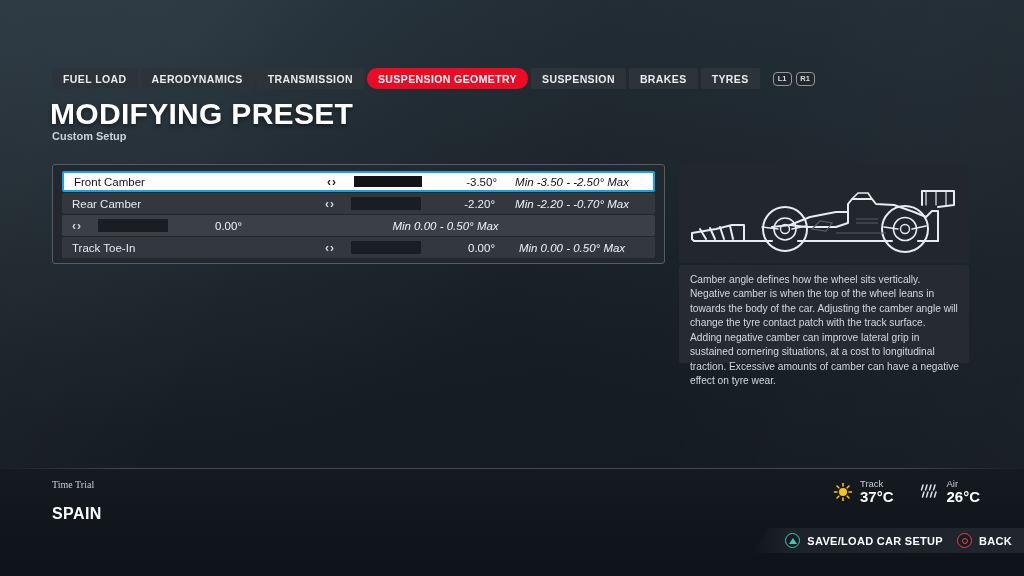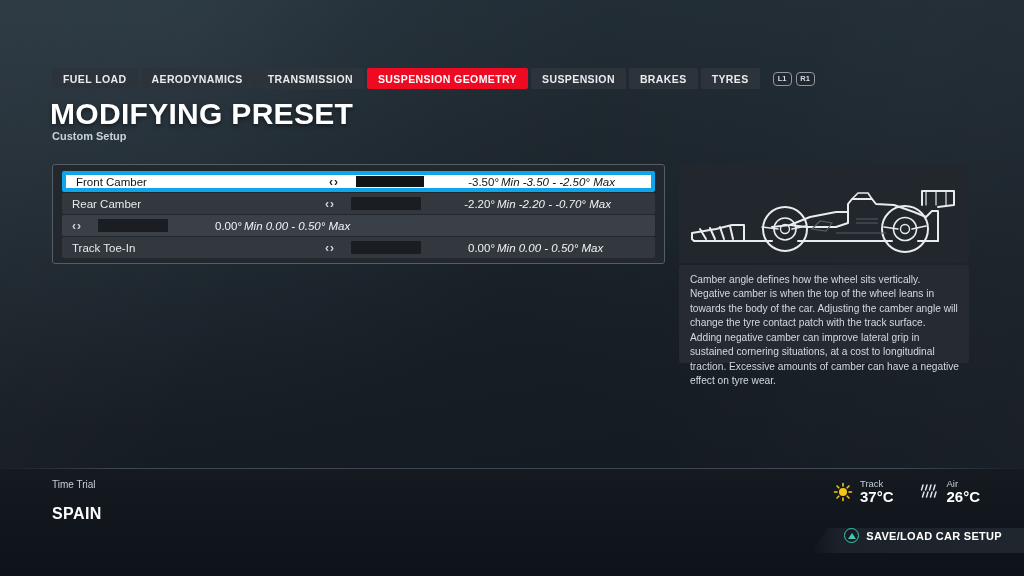--- a/index.html
+++ b/index.html
@@ -31,21 +31,21 @@
   }
   .tab {
     height:21px; padding:0 11px;
     display:flex; align-items:center; justify-content:center;
     background:#2d333b;
     color:#e9ecef;
     font-size:10.5px; font-weight:bold; letter-spacing:0.4px;
     white-space:nowrap;
     border-radius:2px;
   }
-  .tab.active { background:#ee0a22; color:#fff; }
+  .tab.active { background:#ee0a22; color:#fff;border-radius:10px; }
   .bumpers { display:flex; gap:4px; margin-left:10px; }
   .bumper {
     width:19px; height:14px;
     border:1px solid #8e99a4;
     border-radius:4px;
     display:flex; align-items:center; justify-content:center;
     font-size:7.5px; font-weight:bold; color:#d6dde4;
     background:#22272e;
   }
 
@@ -75,21 +75,21 @@
     height:21px;
     display:flex; align-items:center;
     background:#3a4047;
     margin-bottom:1px;
     border-radius:2px;
     padding:0 8px 0 10px;
   }
   .row:nth-child(even) { background:#33383e; }
   .row.selected {
     background:#ffffff;
-    border:4px solid #0ea5e9;
+    border:2px solid #0ea5e9;
     border-radius:2px;
   }
   .row-label {
     font-size:11.5px; color:#e6eaee;
     width:253px;
     white-space:nowrap;
   }
   .row.selected .row-label { color:#121418; }
 
   .arrows {
@@ -117,21 +117,21 @@
 
   .row-value {
     font-size:11.5px; color:#f0f3f6;
     width:76px; text-align:right;
     padding-right:2px;
     white-space:nowrap;
   }
   .row.selected .row-value { color:#121418; }
 
   .row-range {
-    flex:1; text-align:left;
+    flex:1; text-align:center;
     font-size:11.5px; font-style:italic;
     color:#f0f3f6; white-space:nowrap;
   }
   .row.selected .row-range { color:#121418; }
 
   
   .car-panel {
     position:absolute; left:679px; top:164px;
     width:290px; height:99px;
     background:#22272d;
@@ -160,40 +160,39 @@
     position:absolute; left:0; top:468px; width:1024px; height:1px;
     background:linear-gradient(90deg, rgba(140,155,170,0) 0%, rgba(140,155,170,0.35) 12%, rgba(140,155,170,0.35) 88%, rgba(140,155,170,0) 100%);
   }
   .footer-bg {
     position:absolute; left:0; top:469px; width:1024px; height:107px;
     background:linear-gradient(180deg, #141a20 0%, #0e1319 100%);
   }
   .session {
     position:absolute; left:52px; top:479px;
   }
-  .session-type { font-size:10px; color:#c6cdd4; }
+  .session-type { font-size:10px; color:#c6cdd4;font-family:Liberation Serif, serif; }
   .session-name { font-size:16px; font-weight:bold; color:#ffffff; letter-spacing:0.4px; margin-top:15px; }
 
   .weather {
     position:absolute; right:44px; top:479px;
     display:flex; align-items:center; gap:26px;
   }
   .weather-item { display:flex; align-items:center; gap:7px; }
   .weather-text { line-height:1.1; }
   .weather-label { font-size:9.5px; color:#c6cdd4; }
   .weather-value { font-size:15px; font-weight:bold; color:#ffffff; }
 
   .prompts {
     position:absolute; right:0; top:528px;
     height:25px;
     display:flex; align-items:center; gap:14px;
-    padding:0 22px 0 34px;
+    padding:0 12px 0 34px;
     background:linear-gradient(90deg, rgba(28,34,41,0) 0%, #1c2229 14%, #20262d 100%);
     clip-path: polygon(18px 0, 100% 0, 100% 100%, 0 100%);
-    flex-direction: column;
   }
   .prompt { display:flex; align-items:center; gap:7px; }
   .prompt-label { font-size:11px; font-weight:bold; color:#ffffff; letter-spacing:0.3px; }
   .btn-glyph {
     width:15px; height:15px; border-radius:50%;
     display:flex; align-items:center; justify-content:center;
     font-size:9px; font-weight:bold;
     background:#171c22;
   }
   .btn-triangle { border:1.4px solid #41c9b4; color:#41c9b4; }

